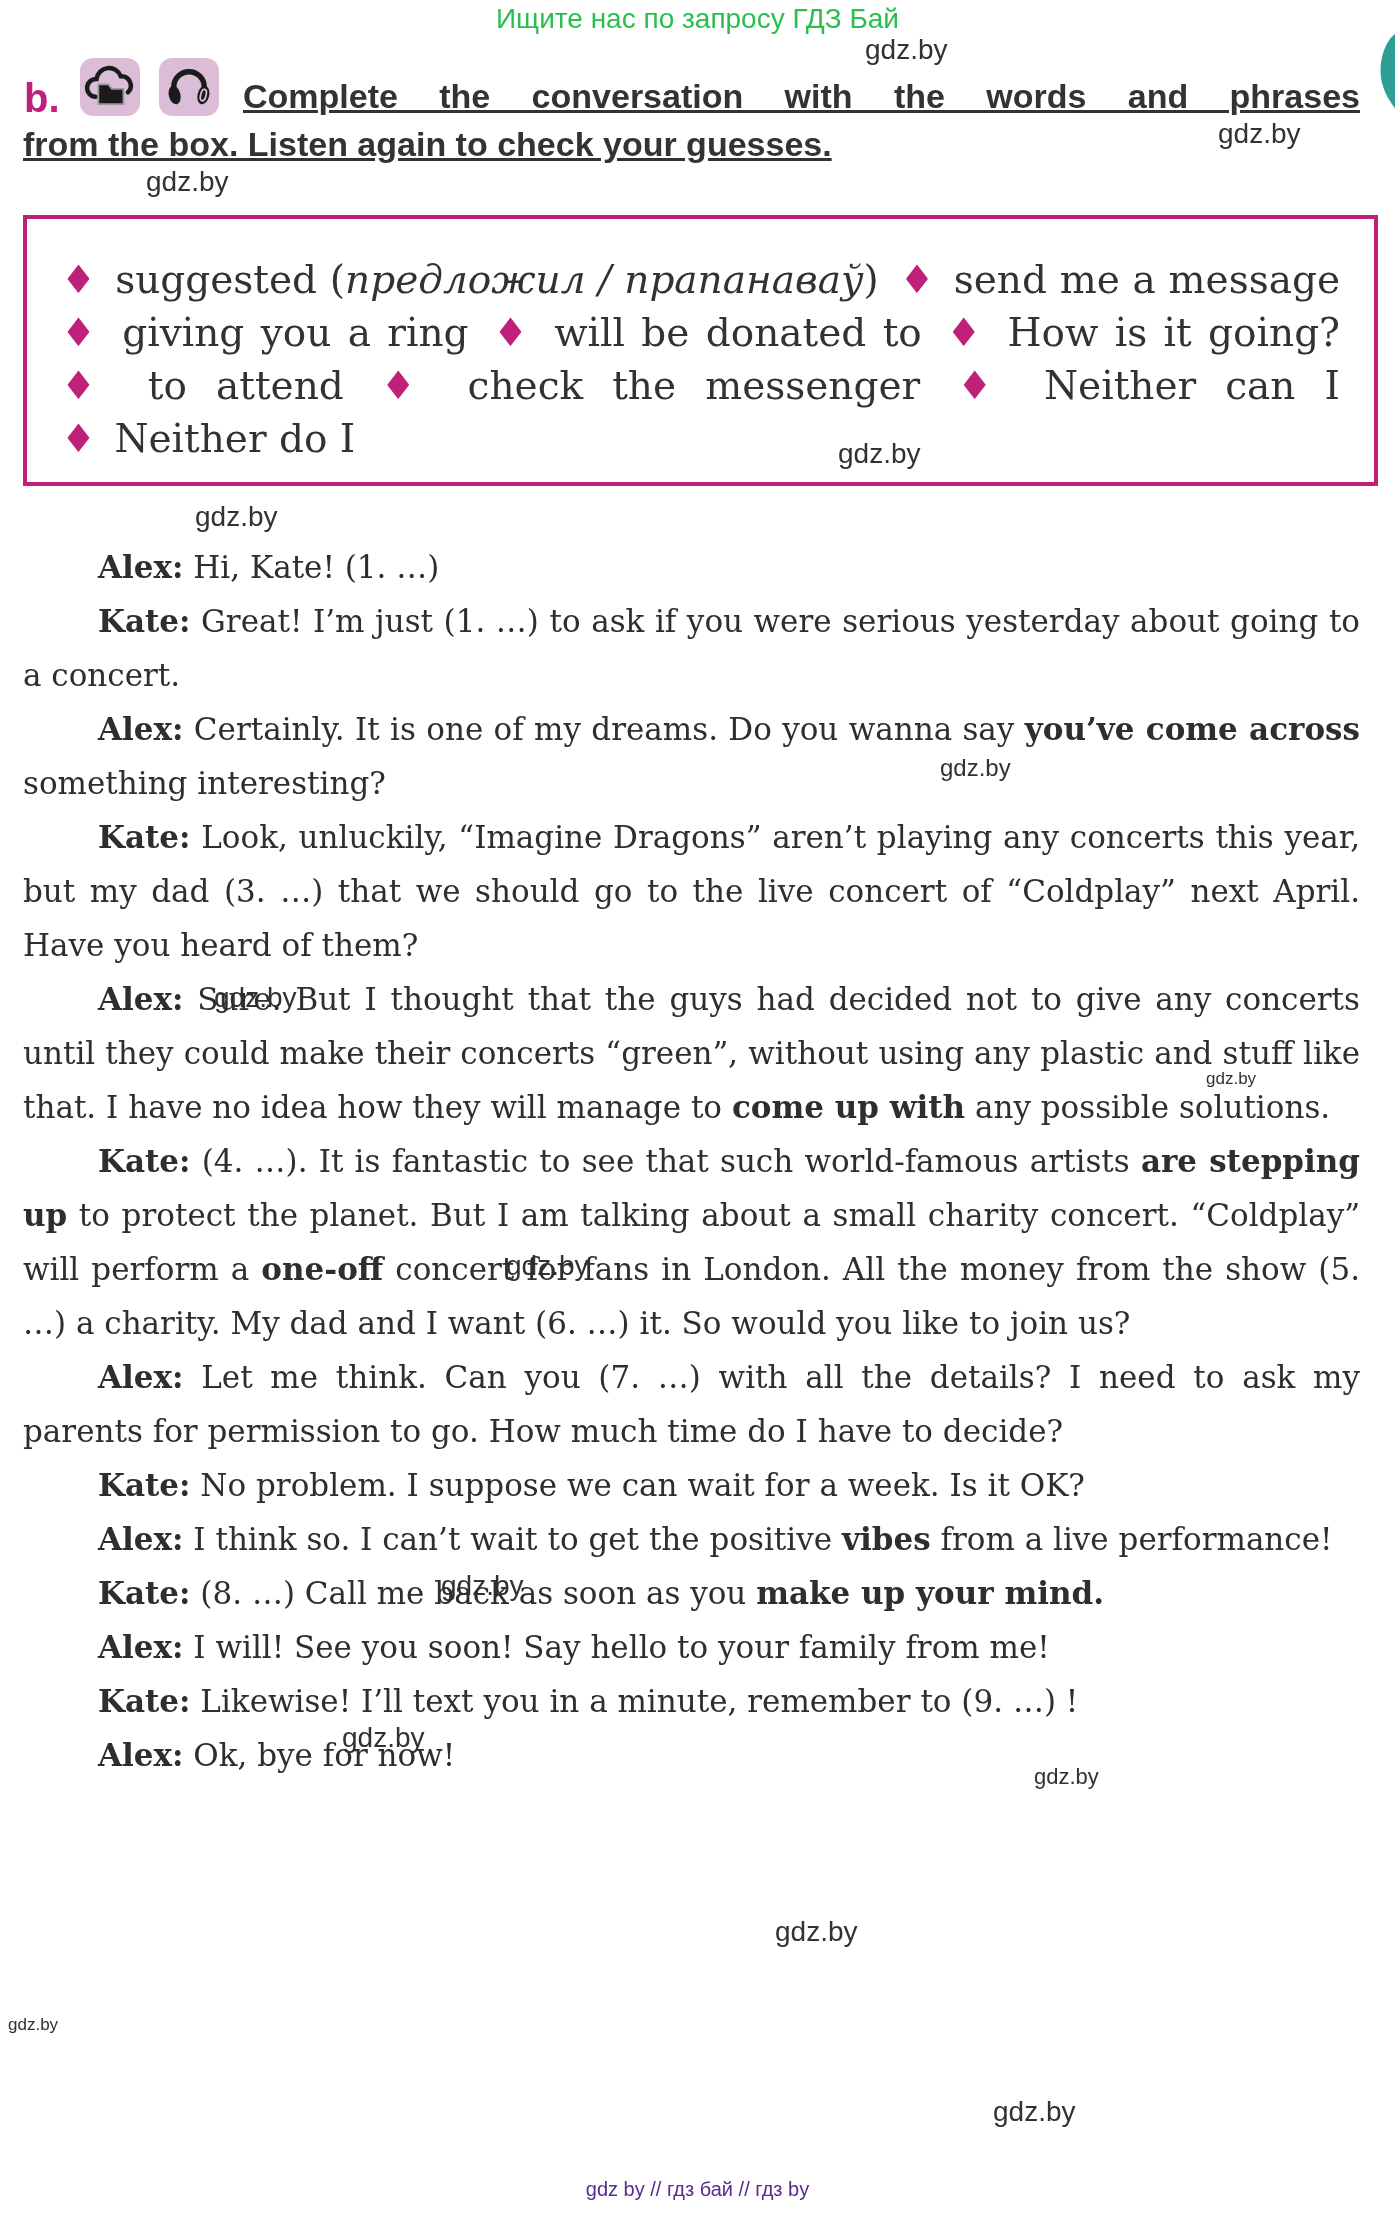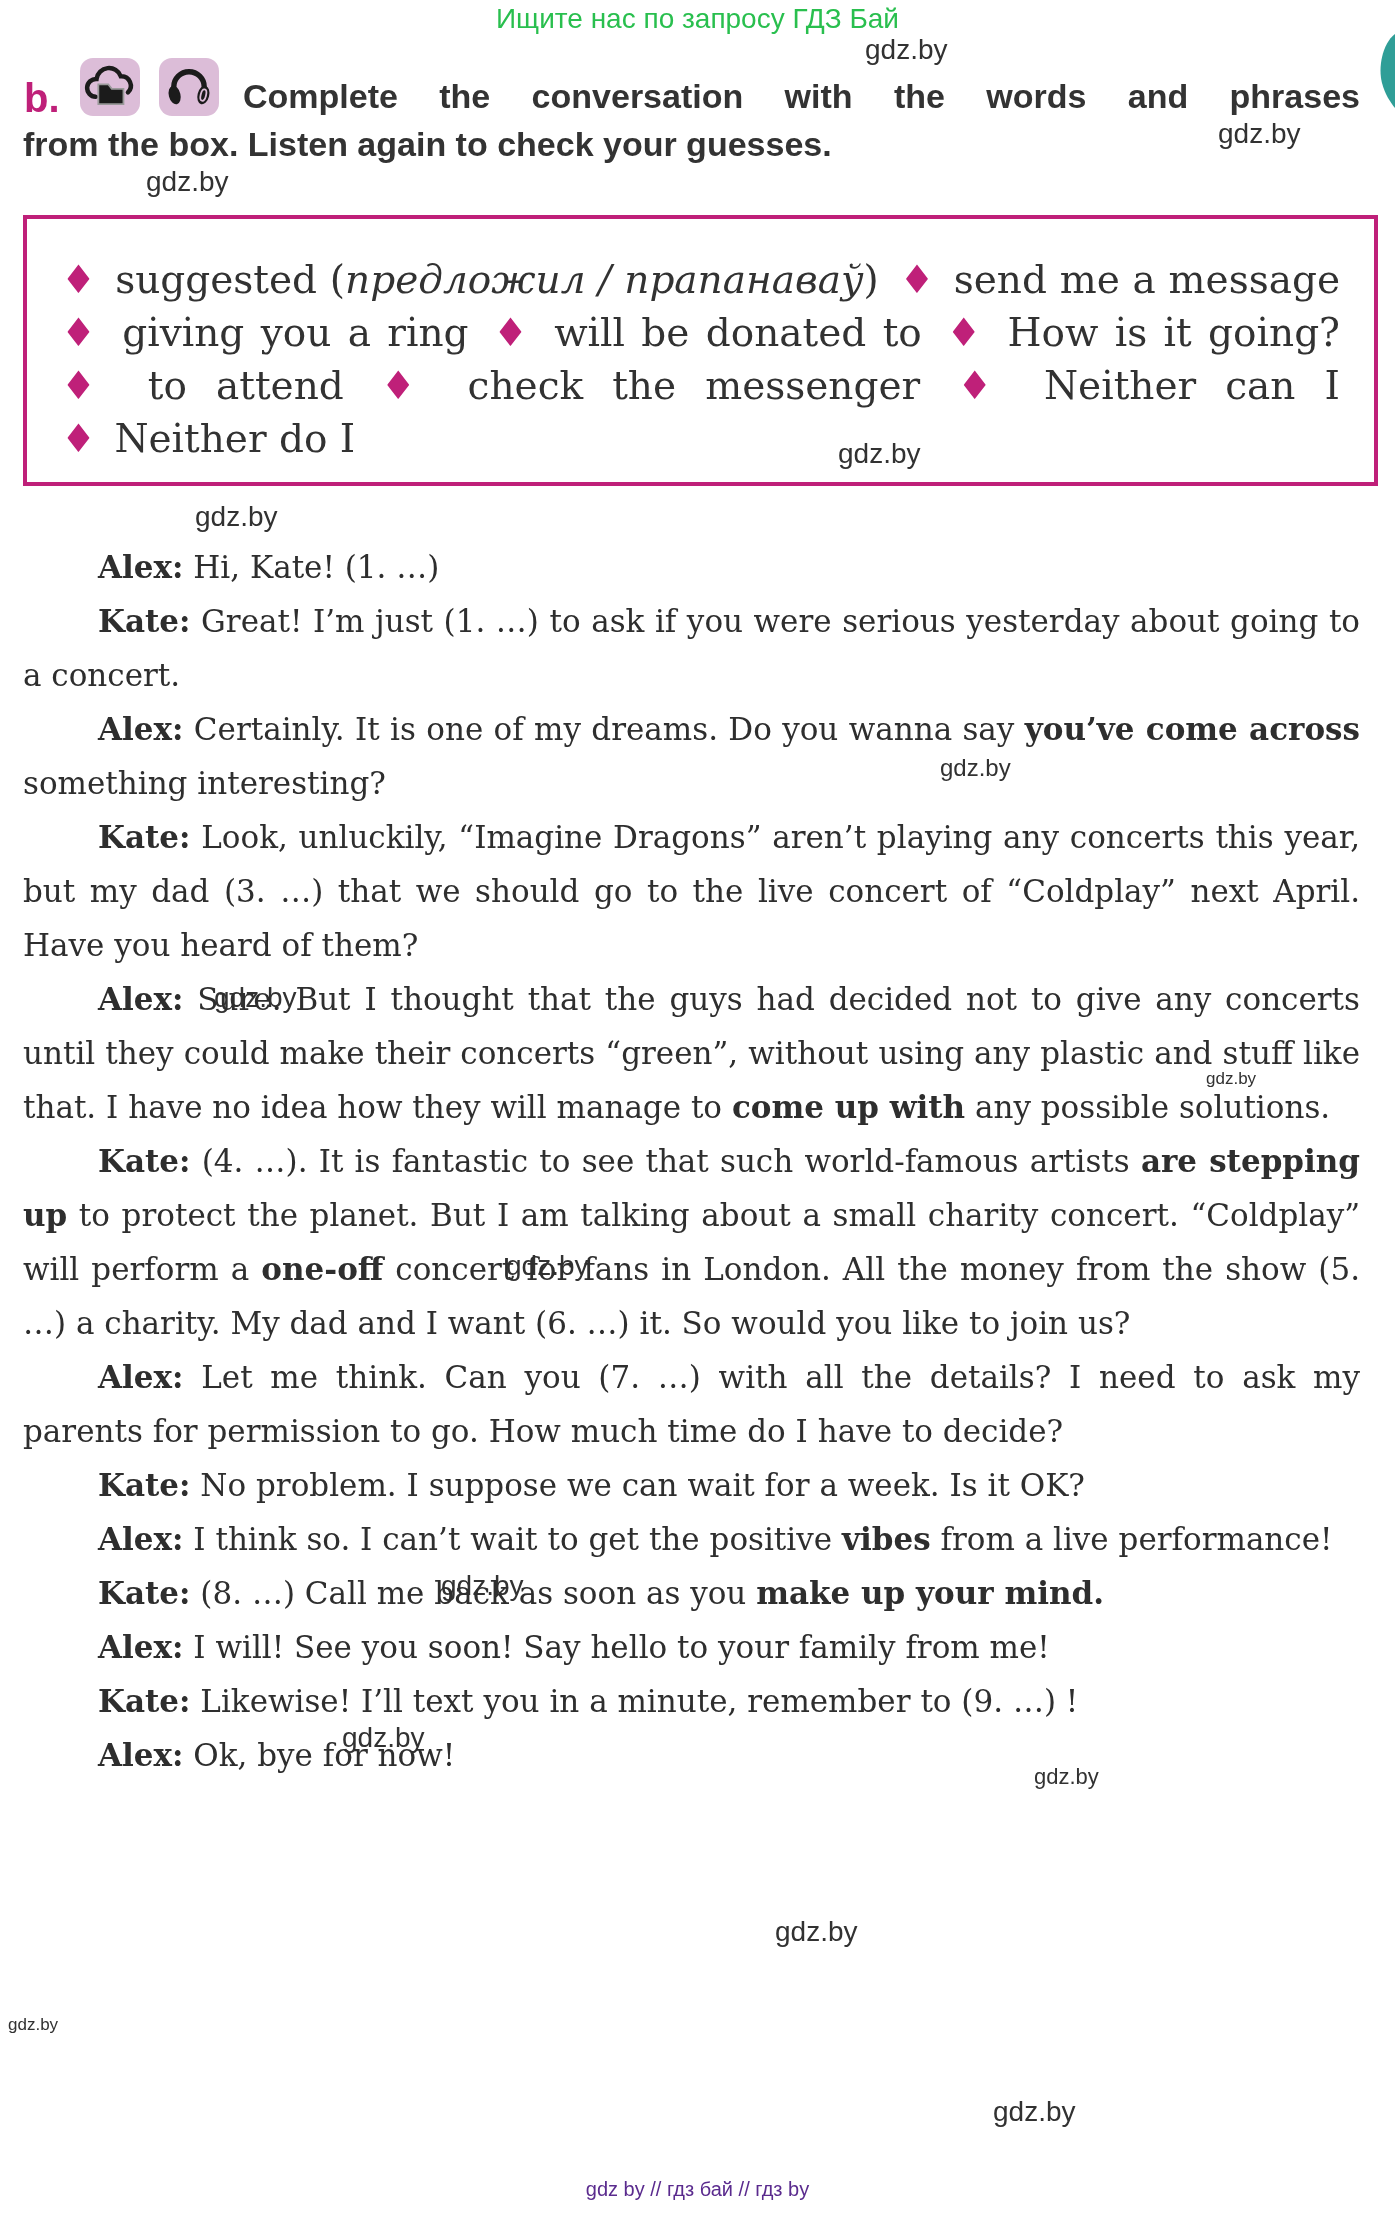--- a/index.html
+++ b/index.html
@@ -24,21 +24,21 @@
     position:absolute; width:60px; height:58px; background:#dcbdd8;
     border-radius:13px; display:flex; align-items:center; justify-content:center;
   }
   .icon-1 { left:80px; top:58px; }
   .icon-2 { left:159px; top:58px; }
   .instruction {
     position:absolute; top:72px; left:23px; width:1337px;
     font-family:"Liberation Sans", sans-serif; font-weight:700; font-size:34px;
     line-height:48px; color:#333333;
   }
-  .h-line { display:block; text-align:justify; text-align-last:justify; }
+  .h-line { display:block; text-align:justify; text-align-last:justify;text-decoration:underline; }
   .h-line:first-child { text-indent:220px; }
   .h-line:last-child { text-align-last:left; }
   .word-box {
     position:absolute; top:215px; left:23px; width:1355px; height:271px;
     box-sizing:border-box; border:4px solid #bf2079;
     padding:34px 26px 0 34px; font-size:39px; line-height:53px; color:#323232;
   }
   .box-line { text-align:justify; text-align-last:justify; }
   .box-line:last-child { text-align-last:left; }
   .diamond { color:#bf2079; margin-right:6px; }

